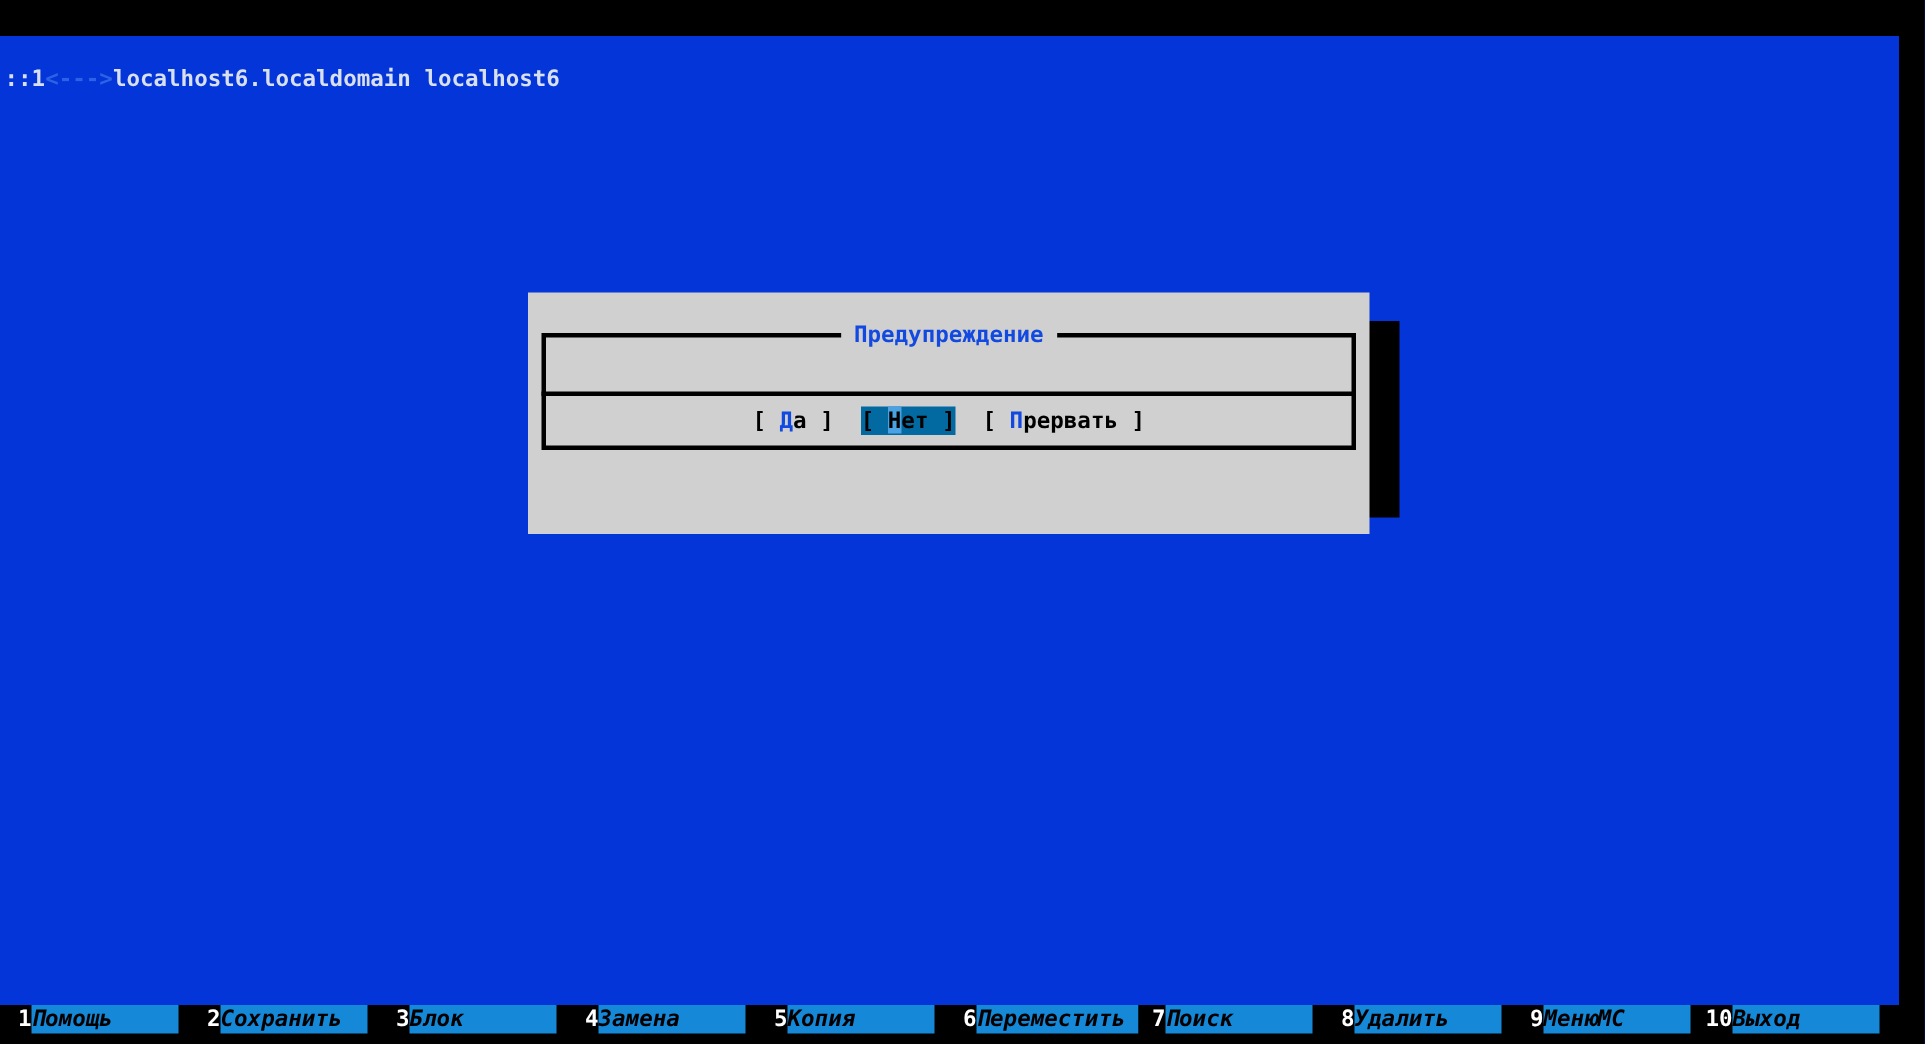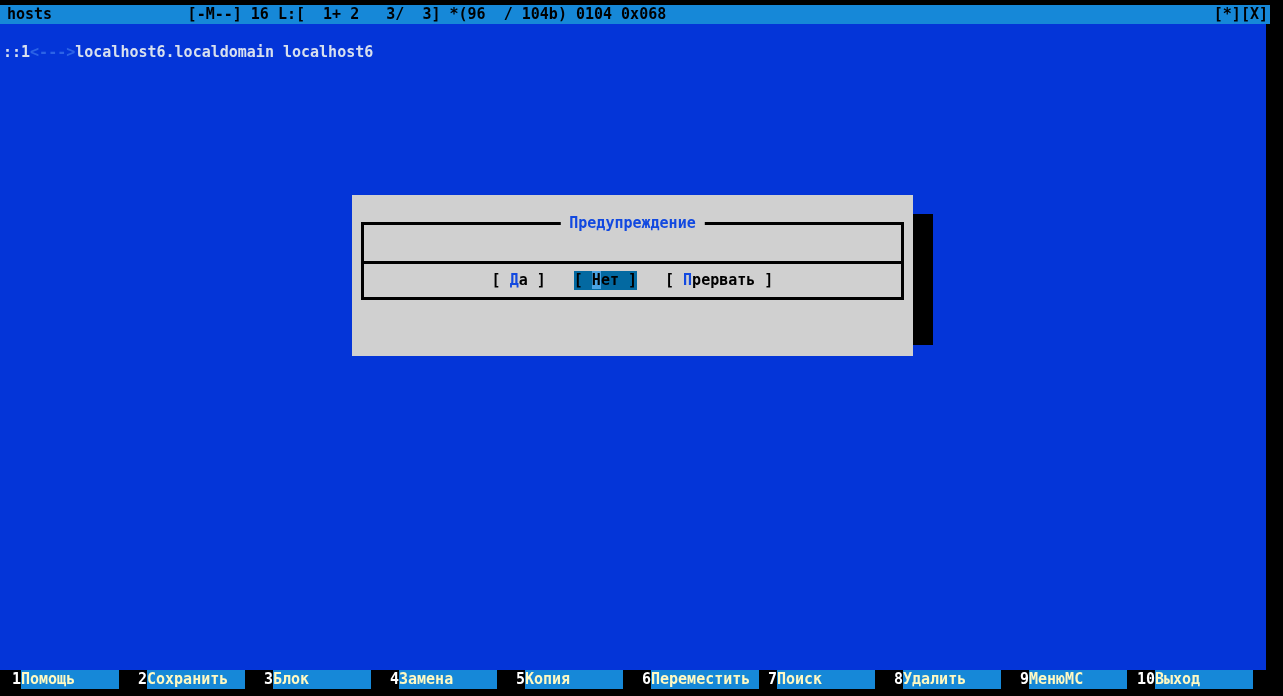--- a/index.html
+++ b/index.html
@@ -31,49 +31,45 @@
   .dialog{position:absolute;left:352px;top:195px;width:561px;height:161px;background:#d0d0d0;color:#000;}
   .dlg-box{position:absolute;left:9px;top:27px;width:543px;height:78px;border:3px solid #000;box-sizing:border-box;}
   .dlg-title{
     position:absolute;top:19px;left:50%;transform:translateX(-50%);
     height:19px;background:#d0d0d0;padding:0 9px;color:#1249e0;z-index:2;
   }
   .dlg-msg{position:absolute;top:38px;left:0;width:100%;height:19px;text-align:center;}
   .dlg-sep{position:absolute;left:9px;top:66px;width:543px;height:3px;background:#000;}
   .dlg-buttons{
     position:absolute;top:76px;left:0;width:100%;height:19px;
-    display:flex;justify-content:center;gap:28px;
+    display:flex;justify-content:center;gap:18px;
   }
   .dbtn{cursor:default;}
   .dbtn .hk{color:#1249e0;}
   .dbtn.sel{background:#0369a1;color:#000;}
   .dbtn.sel .cur{background:#4aa2e2;color:#000;}
 
   
   .fnbar{
     position:absolute;left:0;top:670px;width:1270px;height:19px;background:#000;
     display:flex;padding-left:3px;box-sizing:border-box;
   }
   .fbtn{width:126px;flex:none;display:flex;cursor:default;}
   .fbtn.wide{width:135px;}
   .fnum{width:18px;flex:none;text-align:right;color:#fff;background:#000;}
   .flabel{
-    background:#1688d8;color:#fef9c3;min-width:98px;
-    padding-right:16px;box-sizing:border-box;
+    background:#1688d8;color:#000000;min-width:98px;
+    padding-right:16px;box-sizing:border-box;font-style:italic;
   }
 </style>
 </head>
 <body>
 
 <div id="screen">
 
-  <div class="topbar">
-    <span>hosts               [-M--] 16 L:[  1+ 2   3/  3] *(96  / 104b) 0104 0x068</span>
-    <span class="tb-right"><span>[*]</span><span>[X]</span></span>
-  </div>
 
   <div class="editor">
     <div class="line" style="top:19px"><span>::1</span><span class="tab">&lt;---&gt;</span><span>localhost6.localdomain localhost6</span></div>
   </div>
 
   <div class="shadow"></div>
 
   <div class="dialog">
     <div class="dlg-box"></div>
     <div class="dlg-title">Предупреждение</div>

